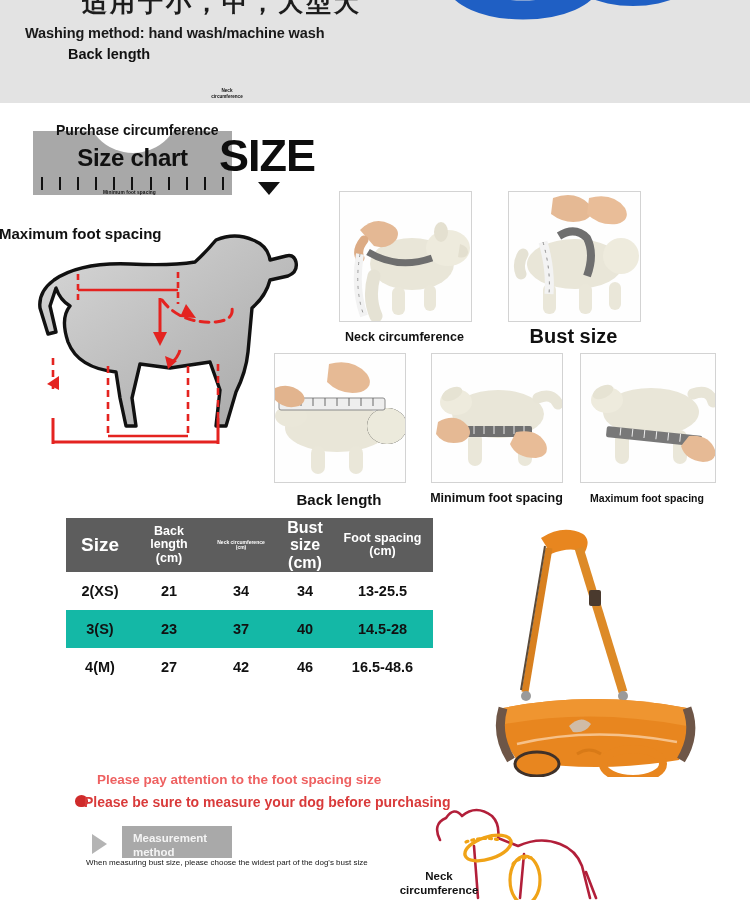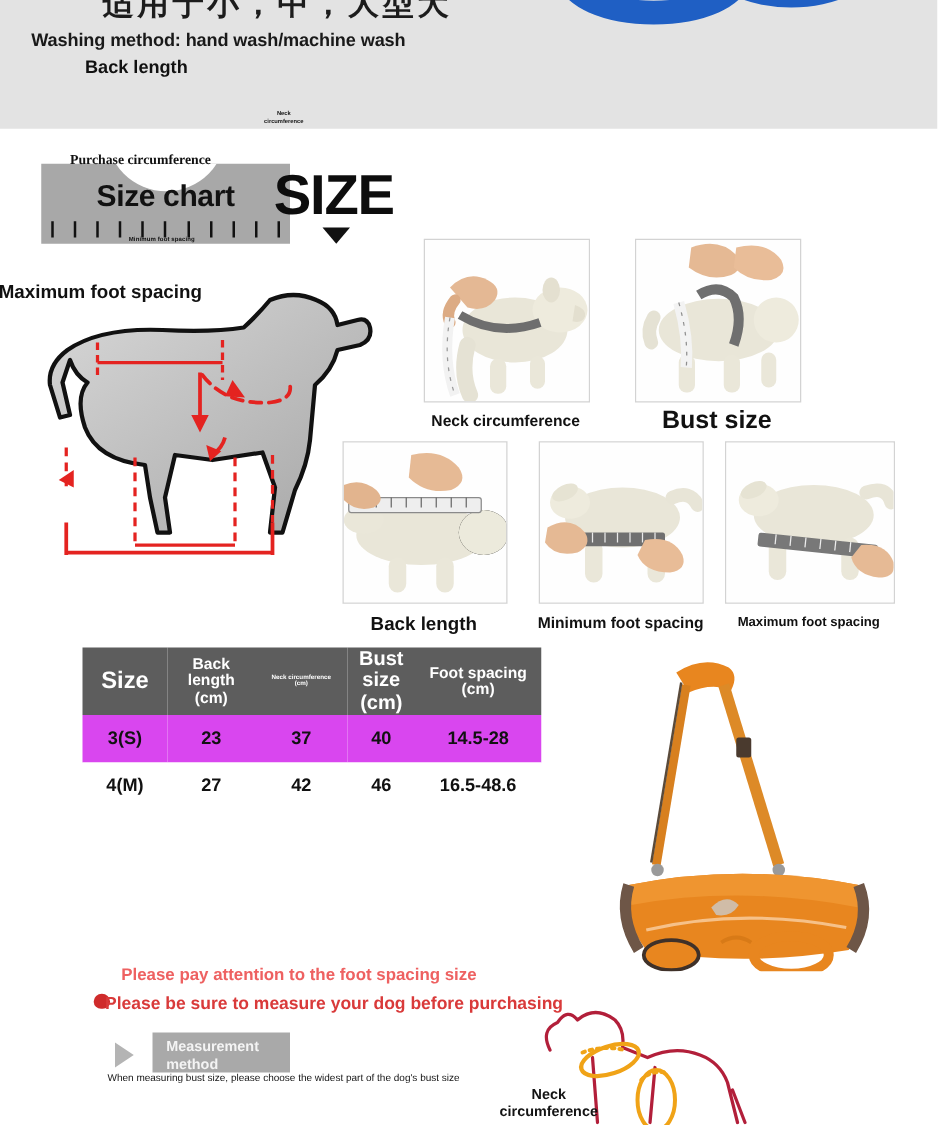--- a/index.html
+++ b/index.html
@@ -111,21 +111,21 @@
     left: 20px; top: 222px;
     width: 285px; height: 252px;
   }
   .diag-label {
     position: absolute;
     font-weight: 700;
     color: #111;
     white-space: nowrap;
   }
   #lbl-back-length { left: 68px; top: 46px; font-size: 14.5px; }
-  #lbl-purchase-circ { left: 56px; top: 122px; font-size: 11px; font-family: Liberation Serif, serif; }
+  #lbl-purchase-circ { left: 56px; top: 122px; font-size: 14px; }
   #lbl-neck-circ {
     left: 209px; top: 88px;
     font-size: 4.6px; line-height: 1.25;
     text-align: center; white-space: normal; width: 36px;
   }
   #lbl-min-foot {
     left: 103px; top: 190px;
     font-size: 4.8px; letter-spacing: 0.1px;
   }
   #lbl-max-foot { left: -1px; top: 225px; font-size: 15px; }
@@ -180,21 +180,21 @@
   }
   .th-size { font-size: 19px; }
   .th-norm { font-size: 12.5px; }
   .th-bust { font-size: 16px; }
   .th-tiny { font-size: 5px; line-height: 1.3; }
   #size-table tbody td {
     height: 36px;
     font-size: 14.5px;
     background: #ffffff;
   }
-  #size-table tbody tr.alt td { background: #d946ef; }
+  #size-table tbody tr.alt td { background: #14b8a6; }
   .col-size { width: 66px; }
   .col-back { width: 68px; }
   .col-neck { width: 72px; }
   .col-bust { width: 52px; }
   .col-foot { width: 99px; }
 
   
   #warn-1 {
     position: absolute;
     left: 80px; top: 772px;
@@ -502,20 +502,27 @@
         <span>Bust size</span><br>
         <span>(cm)</span>
       </th>
       <th class="col-foot th-norm">
         <span>Foot spacing</span><br>
         <span>(cm)</span>
       </th>
     </tr>
   </thead>
   <tbody>
+    <tr>
+      <td>2(XS)</td>
+      <td>21</td>
+      <td>34</td>
+      <td>34</td>
+      <td>13-25.5</td>
+    </tr>
     <tr class="alt">
       <td>3(S)</td>
       <td>23</td>
       <td>37</td>
       <td>40</td>
       <td>14.5-28</td>
     </tr>
     <tr>
       <td>4(M)</td>
       <td>27</td>

